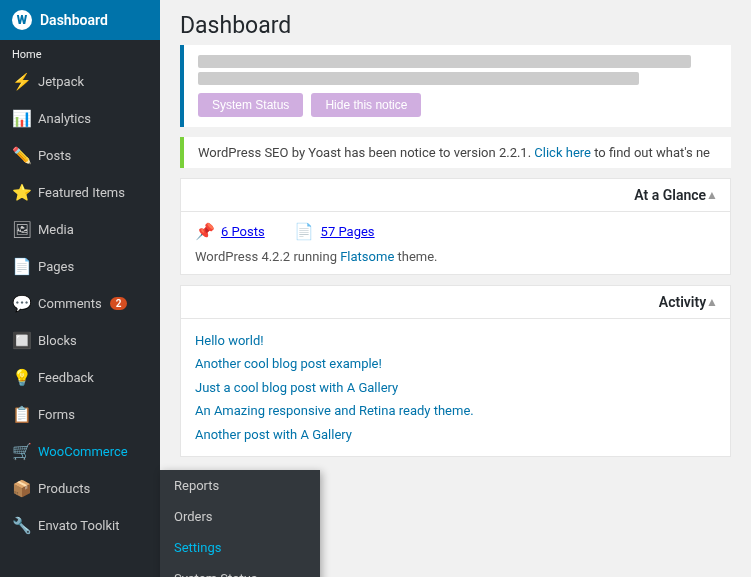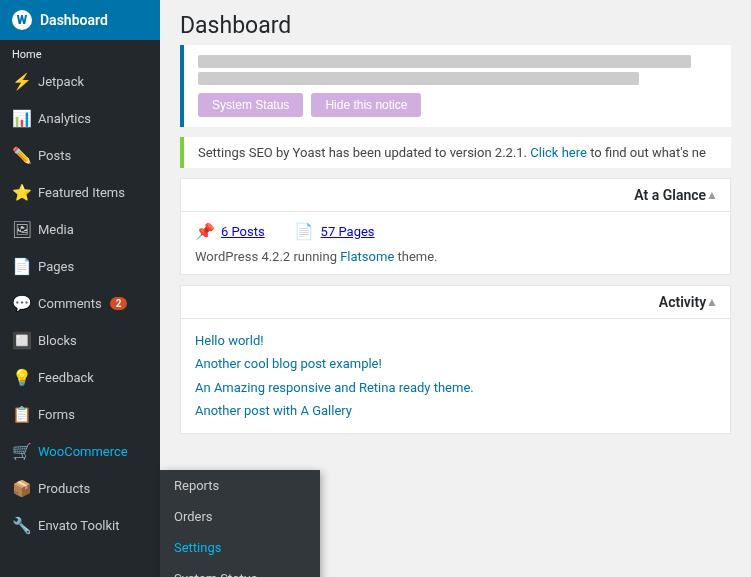--- a/index.html
+++ b/index.html
@@ -271,21 +271,21 @@
   <div class="notice-box">
     <span class="blurred-text" style="width:95%;">&nbsp;</span>
     <span class="blurred-text" style="width:85%;">&nbsp;</span>
     <div class="notice-buttons">
       <button class="notice-btn">System Status</button>
       <button class="notice-btn">Hide this notice</button>
     </div>
   </div>
 
   <div class="update-notice">
-    <span>Settings SEO by Yoast has been updated to version 2.2.1.</span>
+    <span>WordPress SEO by Yoast has been notice to version 2.2.1.</span>
     <a href="#">Click here</a>
     <span> to find out what's ne</span>
   </div>
 
   <div class="at-a-glance">
     <div class="widget-header">
       <h2>At a Glance</h2>
       <span class="collapse-arrow">▲</span>
     </div>
     <div class="glance-body">
@@ -306,19 +306,20 @@
   </div>
 
   <div class="activity-widget">
     <div class="widget-header">
       <h2>Activity</h2>
       <span class="collapse-arrow">▲</span>
     </div>
     <div class="activity-body">
       <a href="#">Hello world!</a>
       <a href="#">Another cool blog post example!</a>
+      <a href="#">Just a cool blog post with A Gallery</a>
       <a href="#" class="link-mixed">
         <span>An Amazing responsive and Retina </span><span style="color:#0073aa;">ready theme.</span>
       </a>
       <a href="#">Another post with A Gallery</a>
     </div>
   </div>
 </div>
 
 </body></html>

